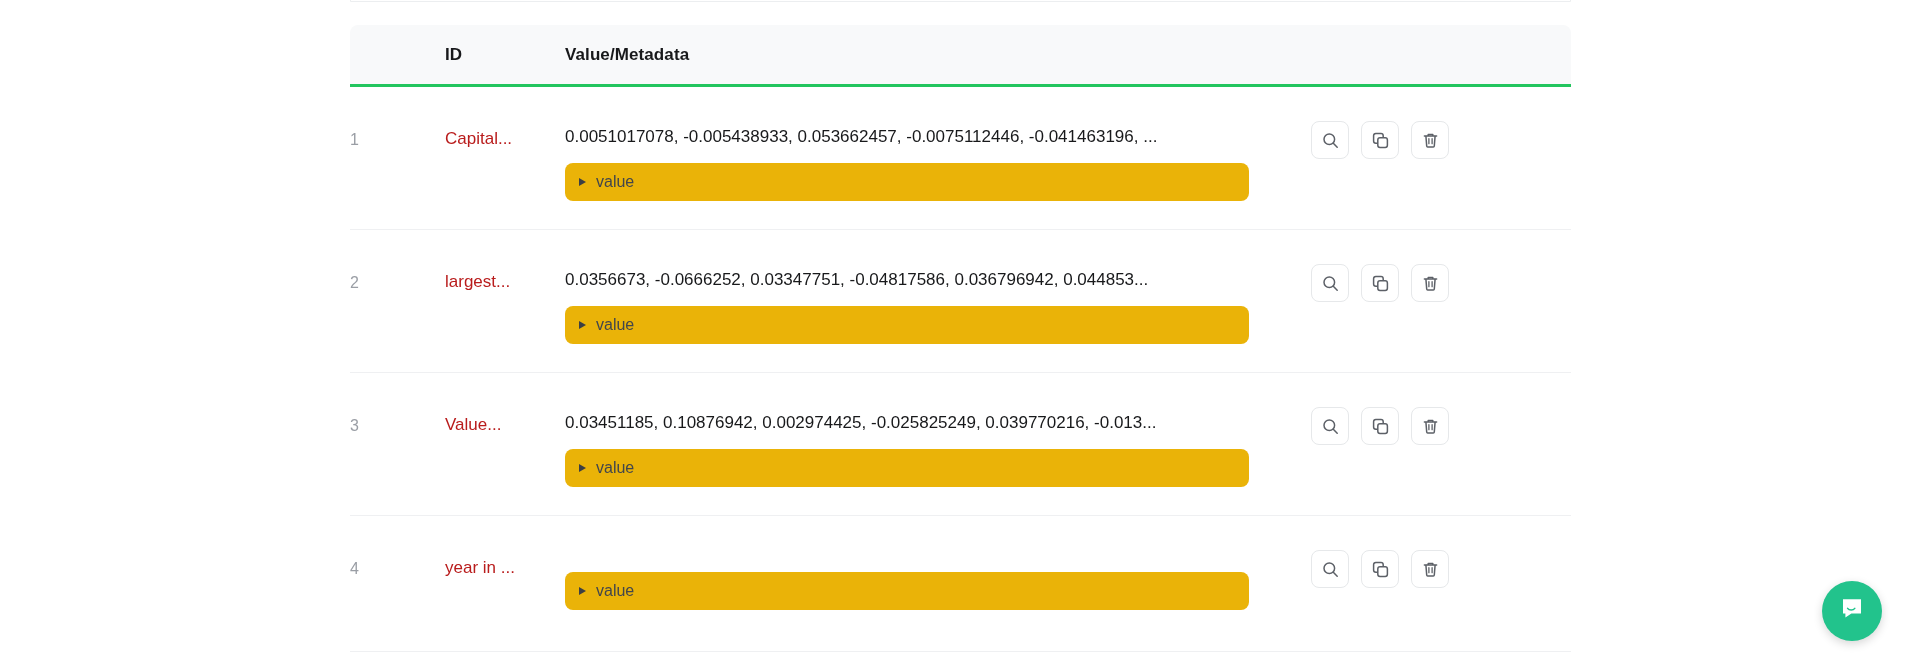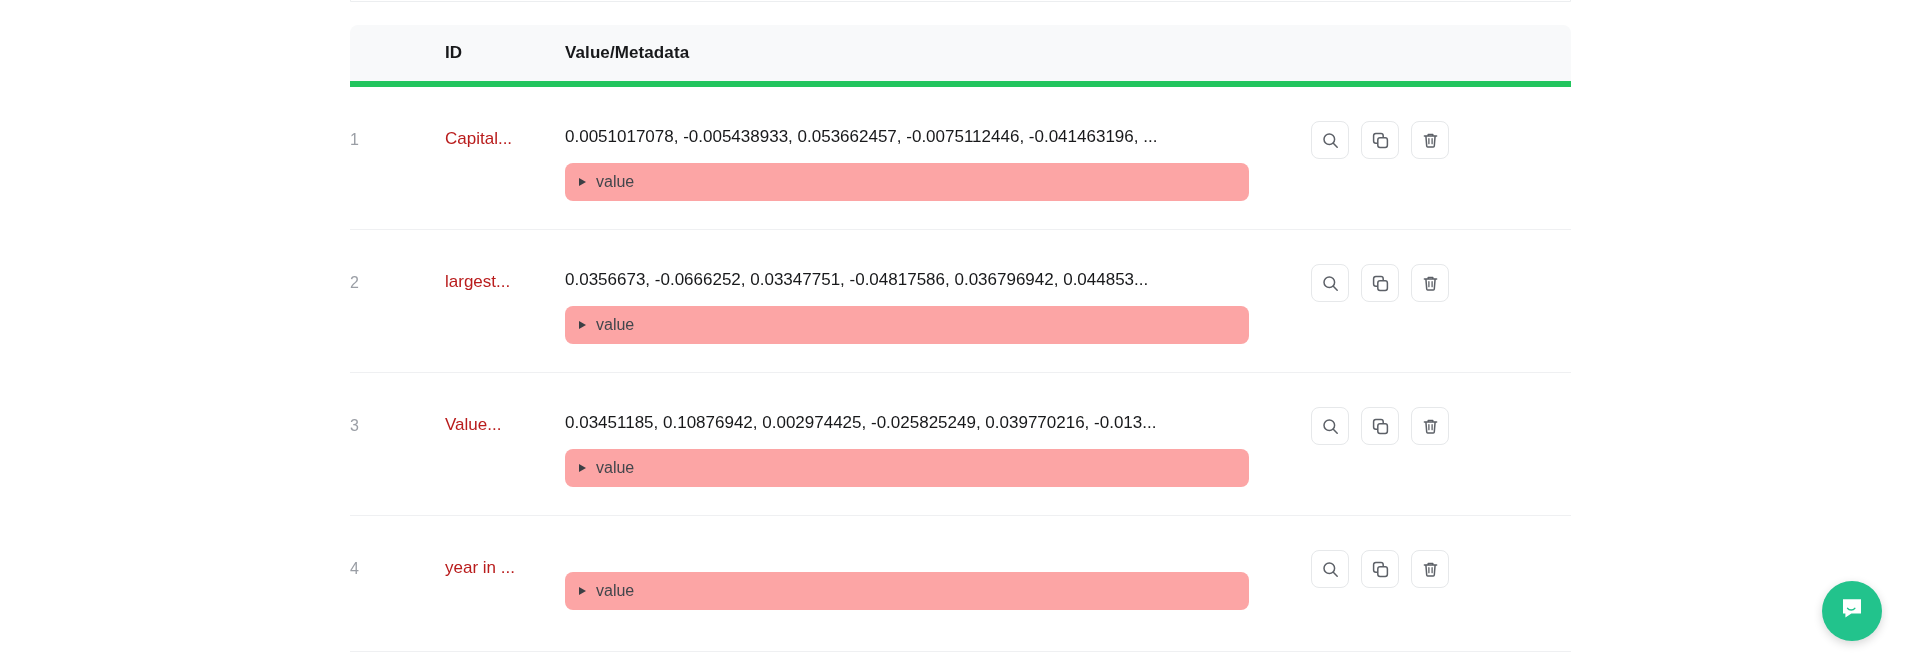--- a/index.html
+++ b/index.html
@@ -36,21 +36,21 @@
     top: 25px;
     width: 1221px;
   }
 
   .thead {
     background: #f8f9fa;
     border-radius: 8px 8px 0 0;
     height: 62px;
     display: flex;
     align-items: center;
-    border-bottom: 6px solid #22c55e;
+    border-bottom: 3px solid #22c55e;
     box-sizing: border-box;
   }
 
   .col-num   { width: 95px;  flex: none; }
   .col-id    { width: 120px; flex: none; }
   .col-val   { flex: 1 1 auto; min-width: 0; }
   .col-act   { width: 260px; flex: none; }
 
   .th {
     font-size: 17px;
@@ -89,21 +89,21 @@
     font-size: 17px;
     color: #18191b;
     white-space: nowrap;
     overflow: hidden;
     text-overflow: clip;
     line-height: 20px;
   }
 
   .meta-panel {
     margin-top: 16px;
-    background: #fca5a5;
+    background: #eab308;
     border-radius: 8px;
     height: 38px;
     width: 684px;
     display: flex;
     align-items: center;
     padding-left: 14px;
     box-sizing: border-box;
   }
   .tri {
     width: 0; height: 0;

